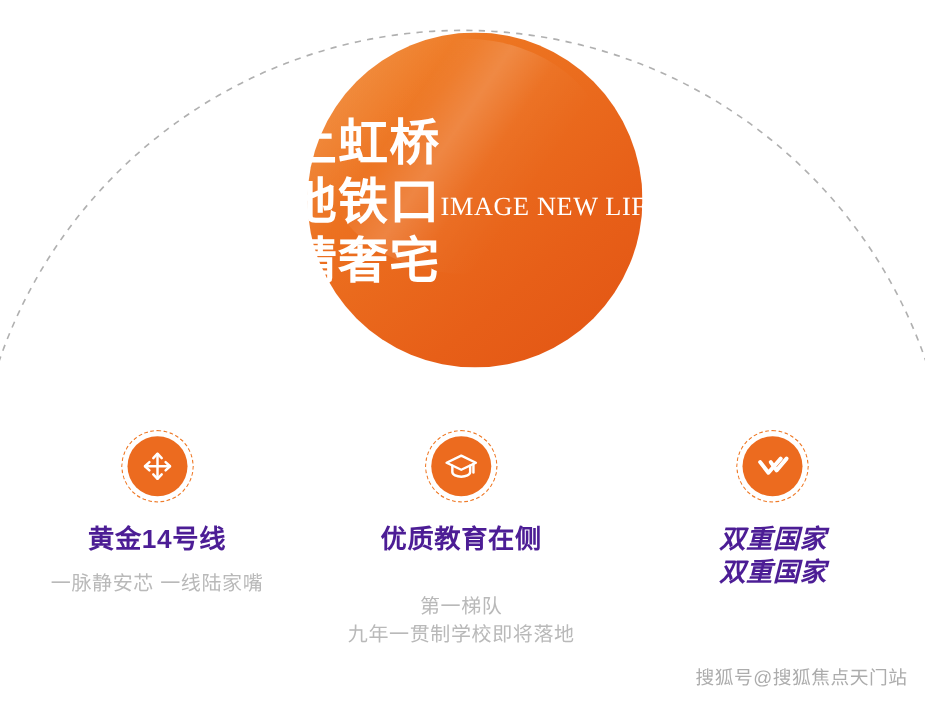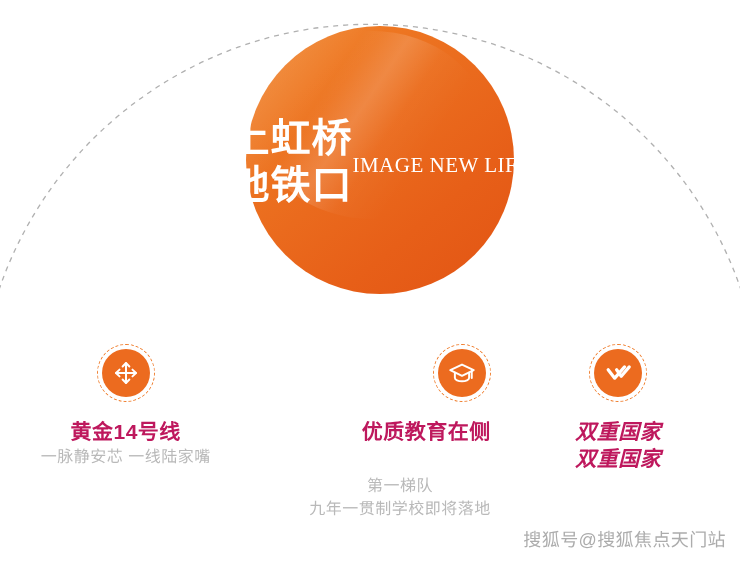--- a/index.html
+++ b/index.html
@@ -151,73 +151,74 @@
   .badge-glyph {
     position: relative;
     z-index: 2;
     width: 30px;
     height: 30px;
     display: block;
   }
 
   .feature-title {
     margin-top: 16px;
-    color: #be185d;
+    color: #4c1d95;
     font-size: 21px;
     font-weight: 700;
     line-height: 27px;
     text-align: center;
     letter-spacing: 0.5px;
     white-space: nowrap;
   }
 
   .feature-desc {
-    margin-top: 0;
+    margin-top: 11px;
     color: #b9b9b9;
     font-size: 16px;
     line-height: 23px;
     text-align: center;
     letter-spacing: 0.5px;
     white-space: nowrap;
   }
 
   
   .feature.col-1 { padding-left: 4px; }
-  .feature.col-2 { padding-left: 0px; align-items: flex-end; }
+  .feature.col-2 { padding-left: 0px; }
   .feature.col-3 { padding-left: 6px; font-style: italic; }
 
   .feature.col-2 .feature-title { margin-top: 16px; }
   .feature.col-2 .feature-desc  { margin-top: 29px; }
 
   
   .watermark {
     position: absolute;
     right: 14px;
     bottom: 12px;
     color: #9e9e9e;
-    font-size: 18px;
+    font-size: 15px;
     letter-spacing: 0.4px;
     z-index: 6;
     white-space: nowrap;
     opacity: 0.85;
   }
 </style>
 </head>
 <body>
 
 <div class="poster">
 
   <svg class="arc-layer" viewBox="0 0 740 563" xmlns="http://www.w3.org/2000/svg" aria-hidden="true">
     <path d="M -16 348 A 392 392 0 0 1 756 348" fill="none" stroke="#9a9a9a" stroke-width="1.3" stroke-dasharray="5 5" opacity="0.78"></path>
   </svg>
 
   <div class="hero-circle">
     <div class="hero-lines">
       <div class="hero-line">上虹桥</div>
       <div class="hero-line">地铁口</div>
+      <div class="hero-line">精奢宅</div>
     </div>
     <div class="hero-sub">IMAGE NEW LIFE</div>
   </div>
 
   <div class="features">
 
     <div class="feature col-1">
       <div class="feature-badge">
         <span class="badge-ring"></span>
         <span class="badge-disc"></span>

